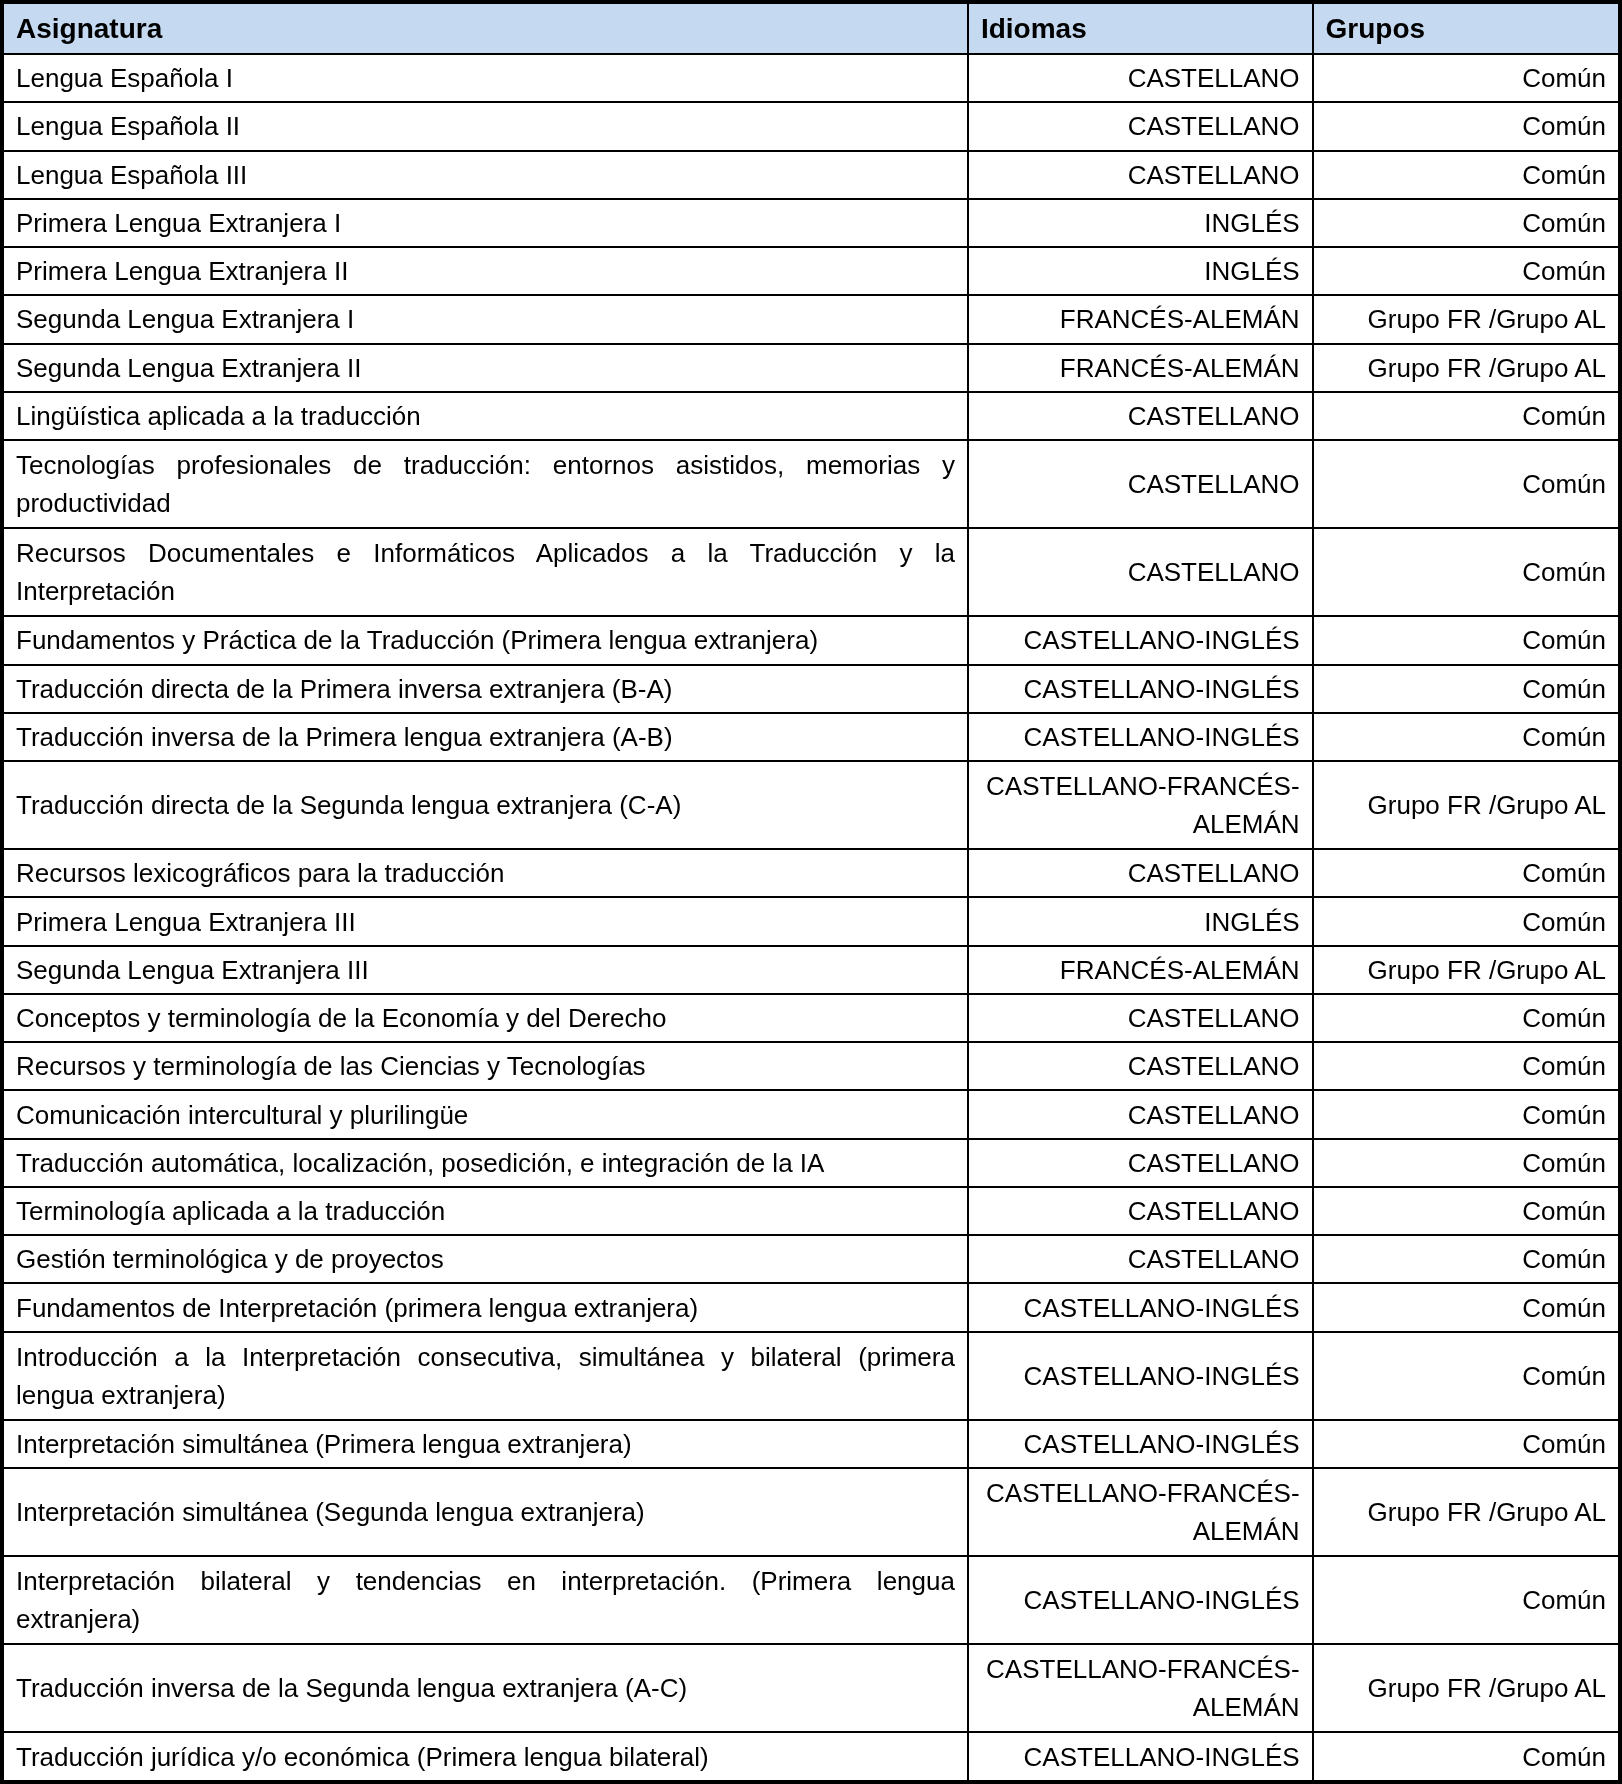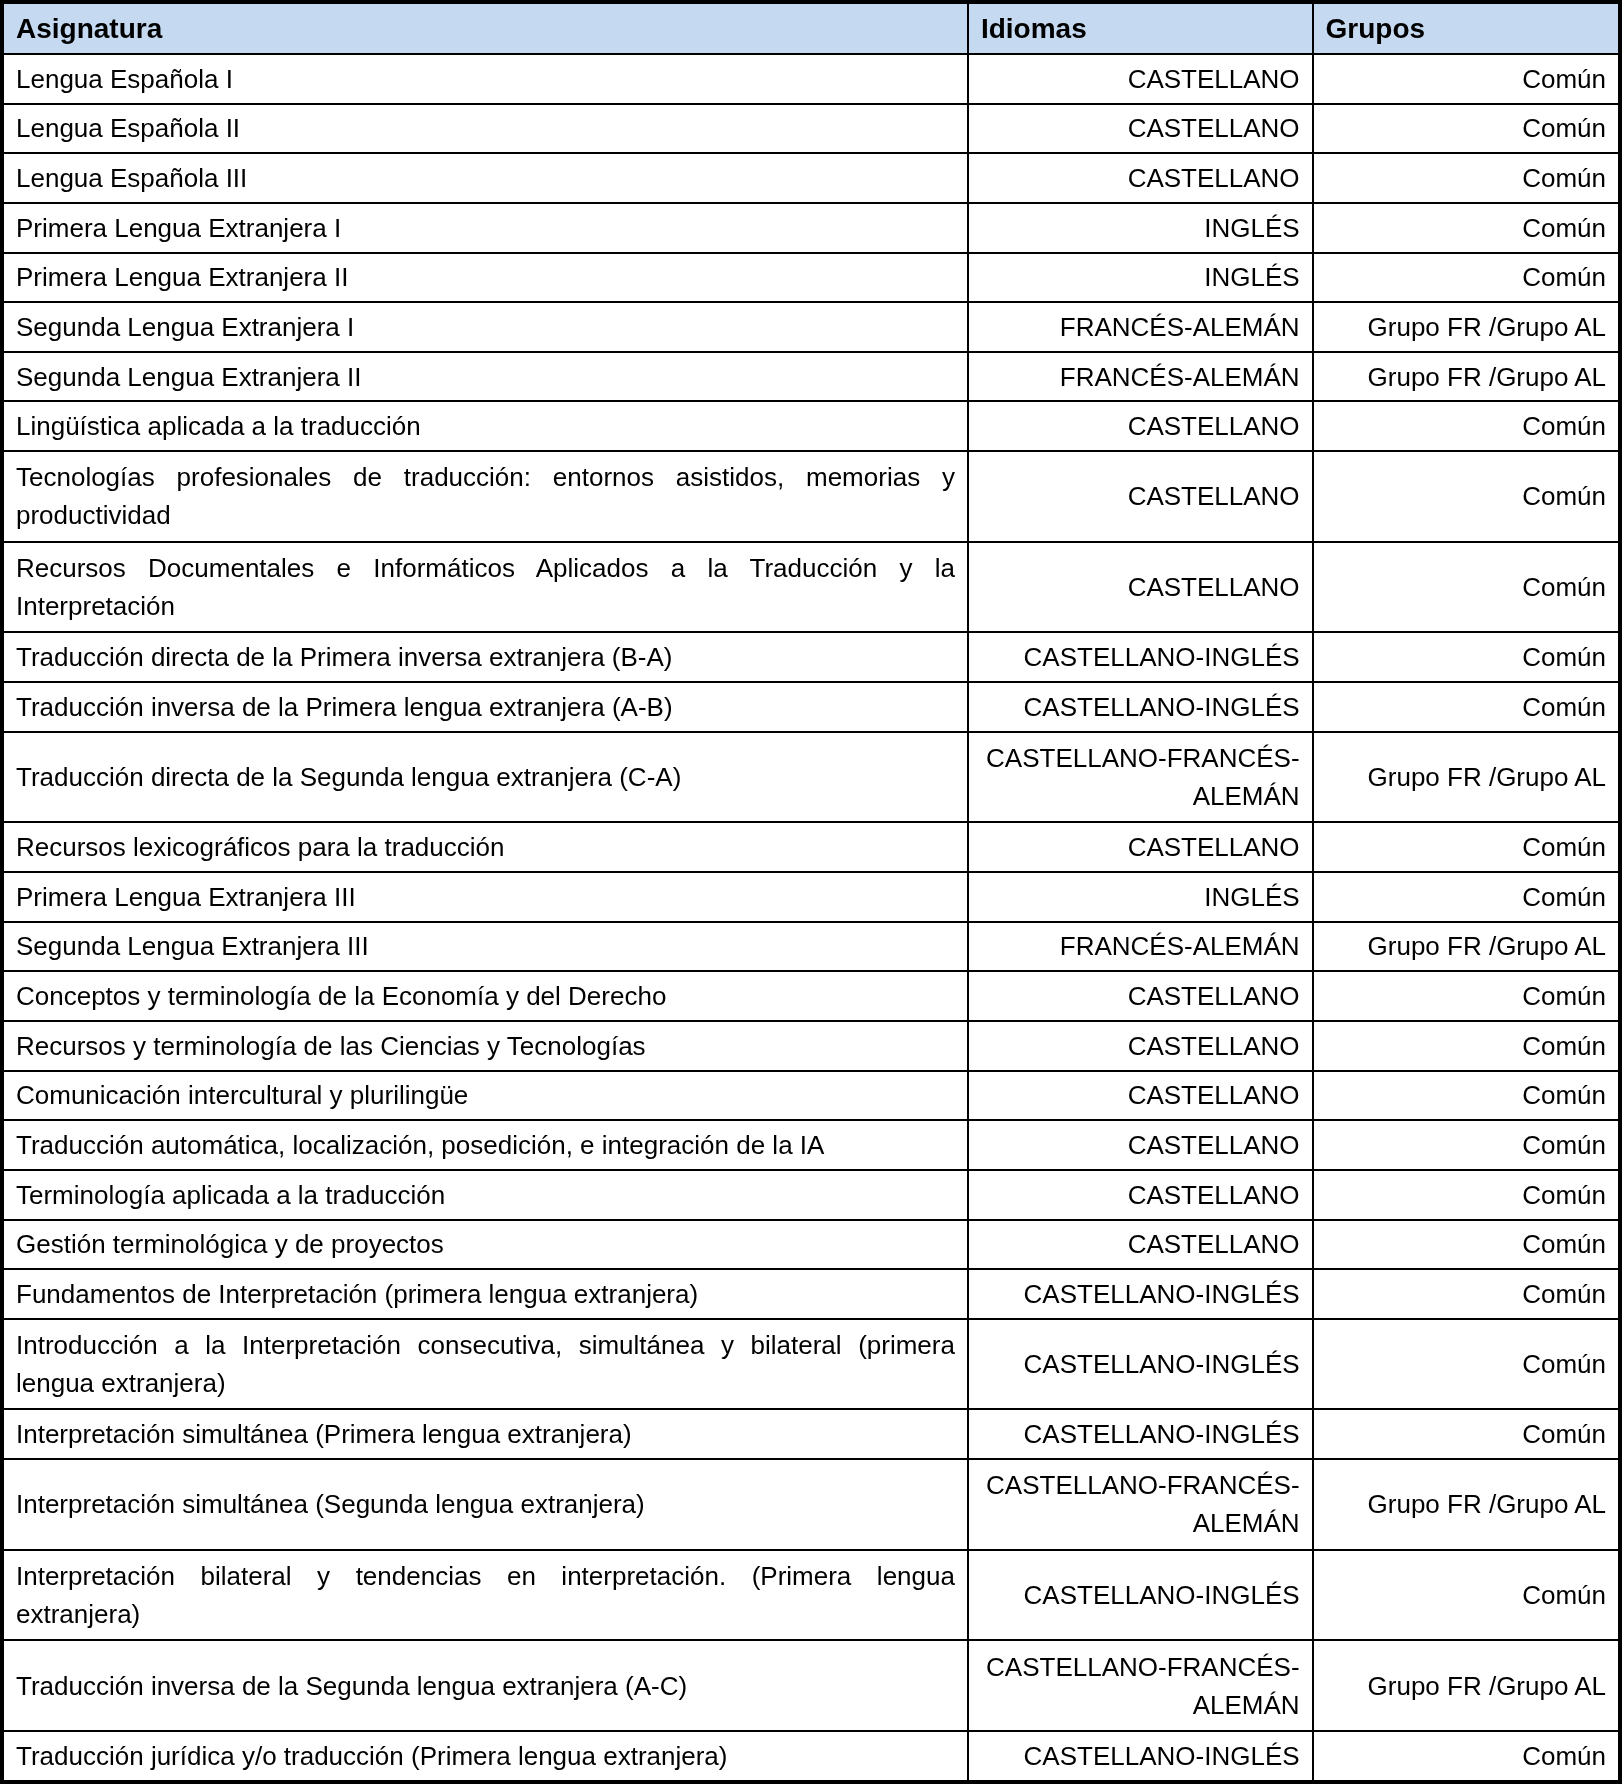--- a/index.html
+++ b/index.html
@@ -113,20 +113,25 @@
     <td class="col-asig">Tecnologías profesionales de traducción: entornos asistidos, memorias y productividad</td>
     <td class="col-idio">CASTELLANO</td>
     <td class="col-grup">Común</td>
   </tr>
         <tr>
     <td class="col-asig">Recursos Documentales e Informáticos Aplicados a la Traducción y la Interpretación</td>
     <td class="col-idio">CASTELLANO</td>
     <td class="col-grup">Común</td>
   </tr>
         <tr>
+    <td class="col-asig">Fundamentos y Práctica de la Traducción (Primera lengua extranjera)</td>
+    <td class="col-idio">CASTELLANO-INGLÉS</td>
+    <td class="col-grup">Común</td>
+  </tr>
+        <tr>
     <td class="col-asig">Traducción directa de la Primera inversa extranjera (B-A)</td>
     <td class="col-idio">CASTELLANO-INGLÉS</td>
     <td class="col-grup">Común</td>
   </tr>
         <tr>
     <td class="col-asig">Traducción inversa de la Primera lengua extranjera (A-B)</td>
     <td class="col-idio">CASTELLANO-INGLÉS</td>
     <td class="col-grup">Común</td>
   </tr>
         <tr>
@@ -203,19 +208,19 @@
     <td class="col-asig">Interpretación bilateral y tendencias en interpretación. (Primera lengua extranjera)</td>
     <td class="col-idio">CASTELLANO-INGLÉS</td>
     <td class="col-grup">Común</td>
   </tr>
         <tr>
     <td class="col-asig">Traducción inversa de la Segunda lengua extranjera (A-C)</td>
     <td class="col-idio">CASTELLANO-FRANCÉS-ALEMÁN</td>
     <td class="col-grup">Grupo FR /Grupo AL</td>
   </tr>
         <tr>
-    <td class="col-asig">Traducción jurídica y/o traducción (Primera lengua extranjera)</td>
+    <td class="col-asig">Traducción jurídica y/o económica (Primera lengua bilateral)</td>
     <td class="col-idio">CASTELLANO-INGLÉS</td>
     <td class="col-grup">Común</td>
   </tr>
       </tbody>
   </table>
 </div>
 
 </body></html>

